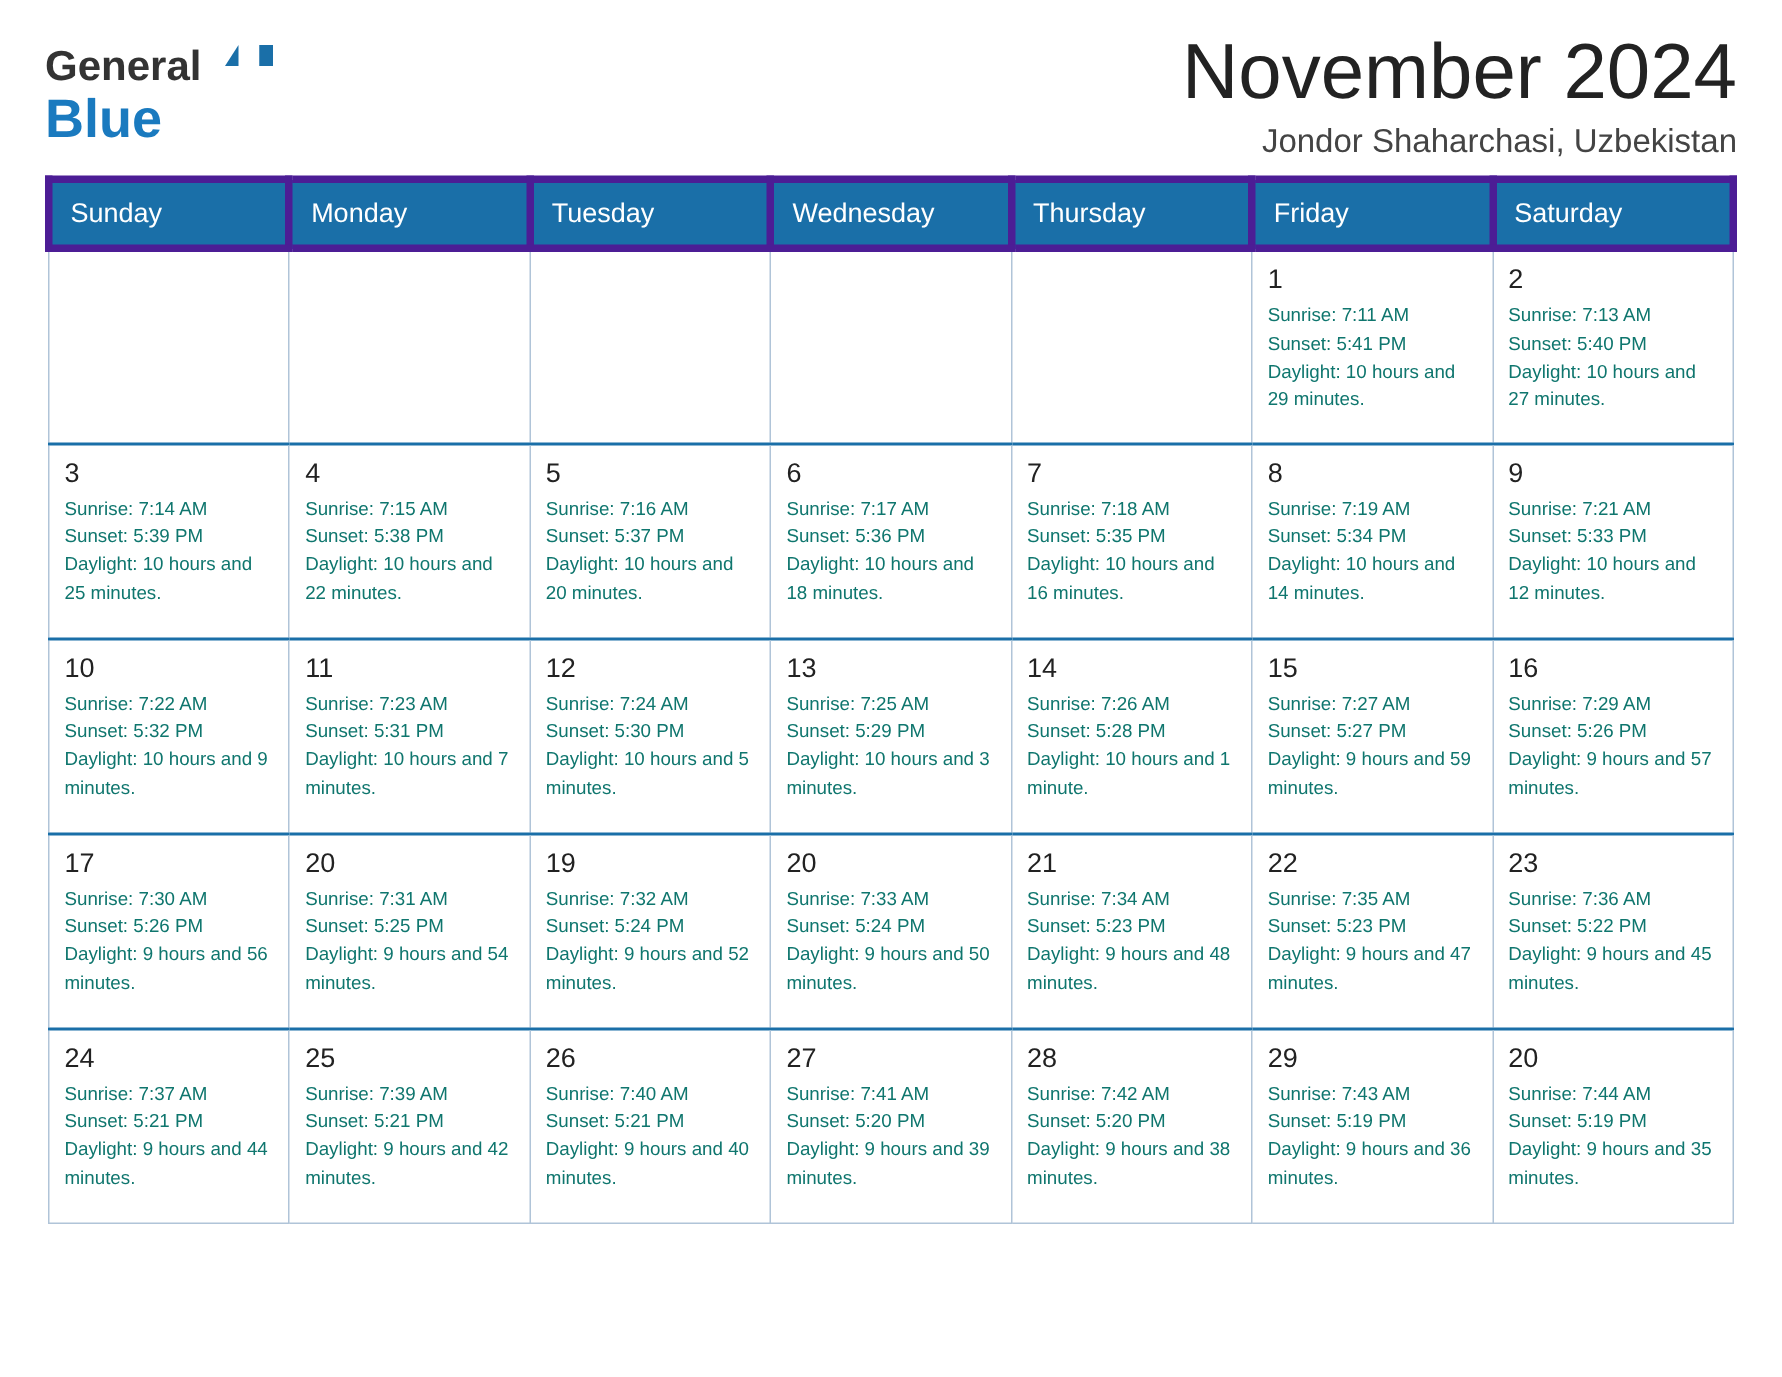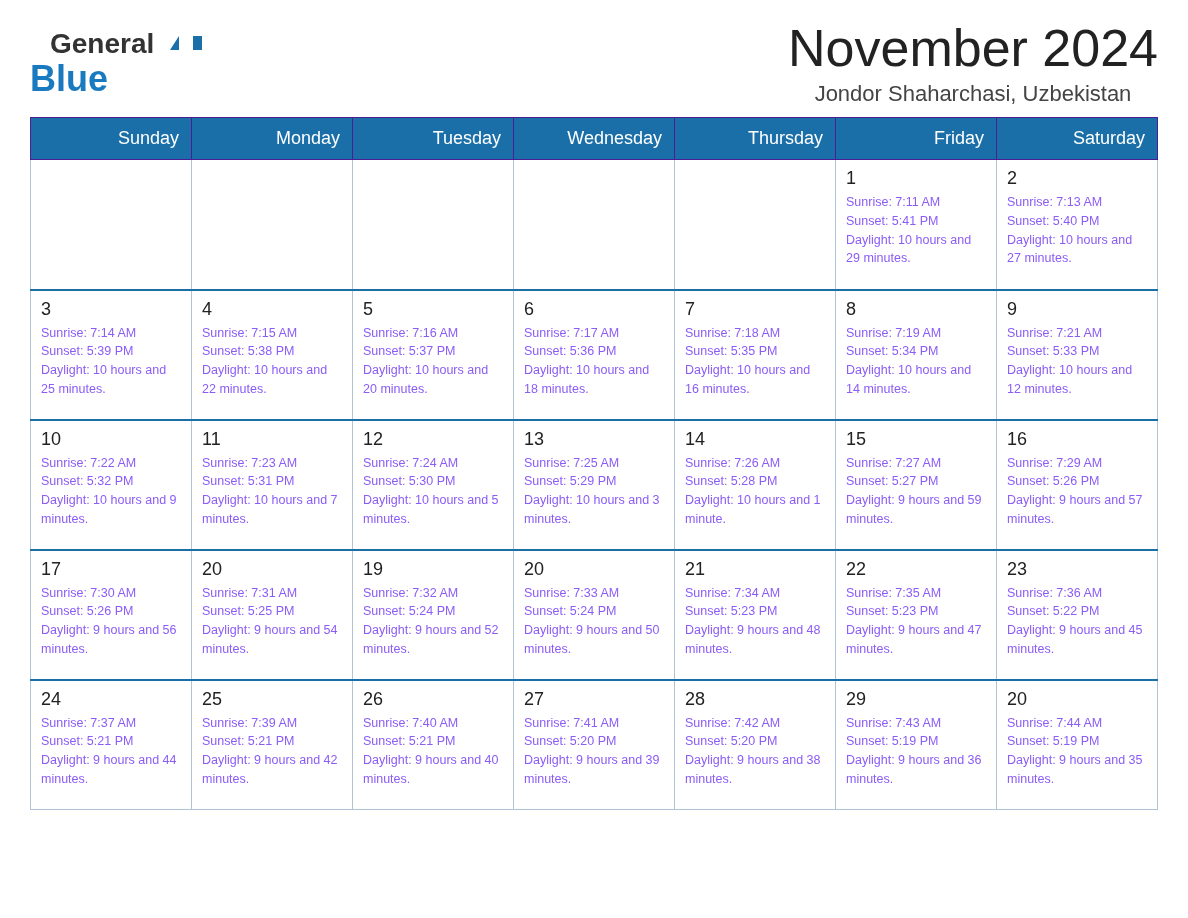--- a/index.html
+++ b/index.html
@@ -27,21 +27,21 @@
       font-weight: bold;
       color: #333;
       line-height: 1;
     }
     .logo-blue {
       color: #1a7abf;
       font-size: 36px;
       font-weight: bold;
     }
     .title-area {
-      text-align: center;
+      text-align: right;
       margin-left: 12px;
     }
     .month-title {
       font-size: 52px;
       font-weight: normal;
       color: #222;
       line-height: 1.1;
     }
     .location-title {
       font-size: 22px;
@@ -52,56 +52,56 @@
       width: 100%;
       border-collapse: collapse;
       margin-top: 8px;
     }
     .calendar th {
       background-color: #1a6fa8;
       color: #fff;
       font-size: 18px;
       font-weight: normal;
       padding: 10px 12px;
-      text-align: right;
-      border: 1px solid #4c1d95;
+      text-align: left;
+      border: 5px solid #4c1d95;
     }
     .calendar td {
       border: 1px solid #b0c4d8;
       vertical-align: top;
       padding: 8px 10px;
       width: 14.28%;
       min-height: 110px;
       height: 130px;
     }
     .day-number {
       font-size: 18px;
       color: #222;
       font-weight: normal;
       display: block;
       margin-bottom: 4px;
     }
     .day-info {
       font-size: 12.5px;
-      color: #8b5cf6;
+      color: #0f766e;
       line-height: 1.5;
     }
     .empty-cell {
       background: #fff;
     }
     .row-divider td {
       border-top: 2px solid #1a6fa8;
     }
   </style>
 </head>
 <body>
 
 <div class="header-area">
   <div class="logo">
-    <div style="display:flex; align-items:center; gap:14px;margin-left:20px;">
+    <div style="display:flex; gap:14px;">
       <span class="logo-text">General</span>
       <span style="display:inline-block; width:0; height:0; border-left:9px solid transparent; border-right:0px solid transparent; border-bottom:14px solid #1a6fa8; margin-bottom:2px; margin-left:2px;"></span>
       <span style="display:inline-block; width:0; height:0; border-left:9px solid #1a6fa8; border-right:0px solid transparent; border-bottom:14px solid #1a6fa8; margin-bottom:2px;"></span>
     </div>
     <span class="logo-blue">Blue</span>
   </div>
   <div class="title-area">
     <div class="month-title">November 2024</div>
     <div class="location-title">Jondor Shaharchasi, Uzbekistan</div>
   </div>

